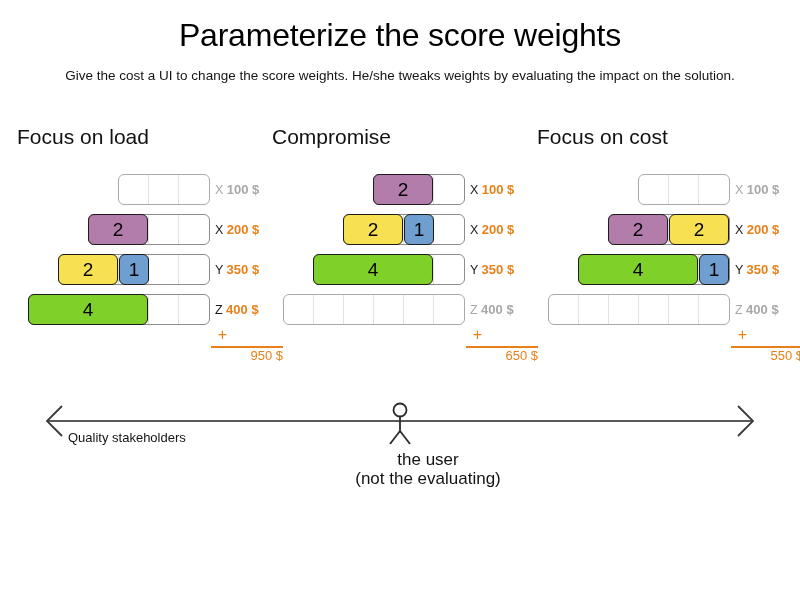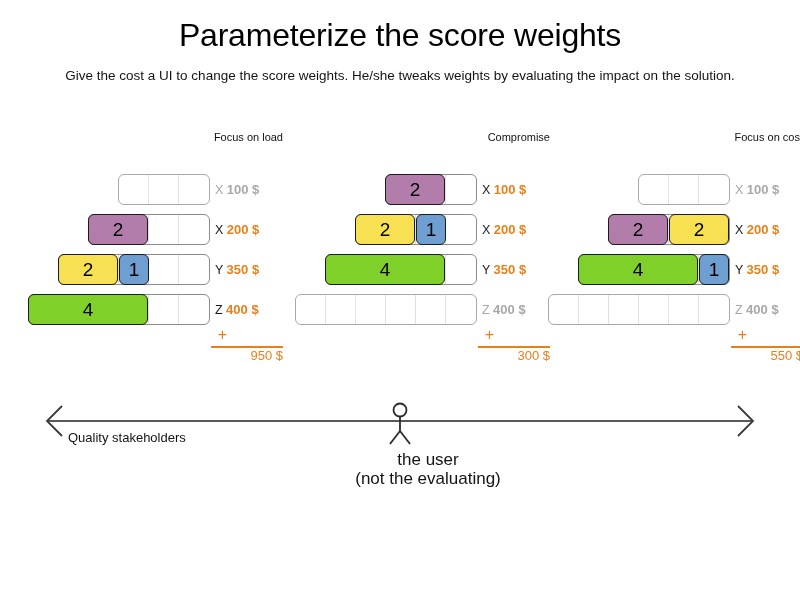--- a/index.html
+++ b/index.html
@@ -52,26 +52,26 @@
     left: 0;
     width: 800px;
     height: 260px;
   }
   .column {
     position: absolute;
     top: 0;
     width: 266px;
   }
   .col-0 { left: 17px; }
-  .col-1 { left: 284px; }
+  .col-1 { left: 272px; }
   .col-2 { left: 537px; }
 
   .col-title {
-    text-align: right;
-    font-size: 11px;
+    text-align: left;
+    font-size: 21px;
     color: #111111;
     height: 22px;
     line-height: 22px;
   }
 
   
   .rows {
     position: absolute;
     top: 44px;
     left: 0;
@@ -361,21 +361,21 @@
                 <div class="slot"></div>
                 <div class="slot"></div>
                 <div class="slot"></div>
               </div>
             </div>
             <div class="row-label inactive"><span class="key">Z </span><span class="amt">400 $</span></div>
           </div>
           <div class="total">
             <div class="plus">+</div>
             <div class="total-rule"></div>
-            <div class="total-value">300 $</div>
+            <div class="total-value">650 $</div>
           </div>
         </div>
       </div>
       <div class="column col-2">
         <div class="col-title">Focus on cost</div>
         <div class="rows">
           <div class="row">
             <div class="track-wrap" style="width: 92px;">
               <div class="track">
                 <div class="slot"></div>

